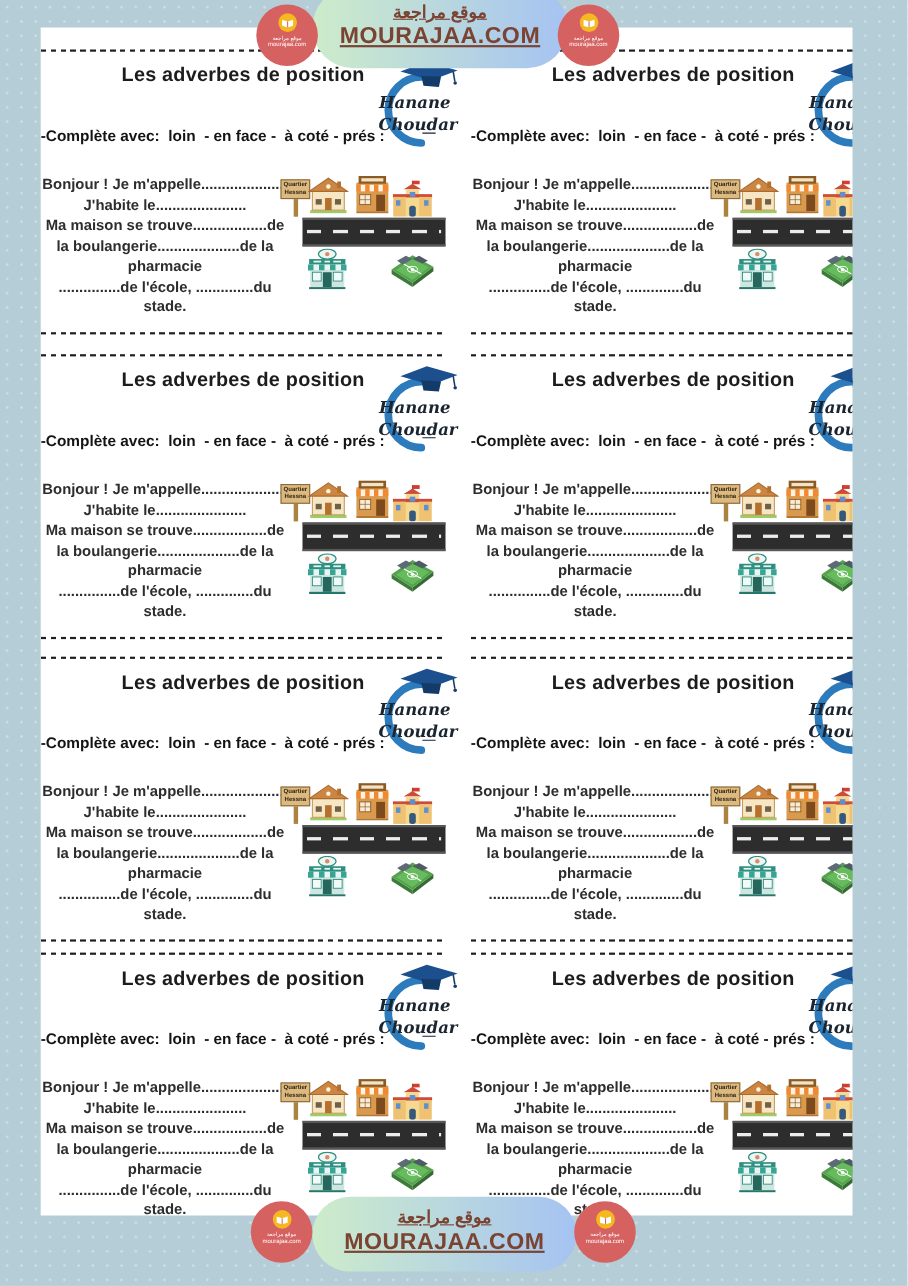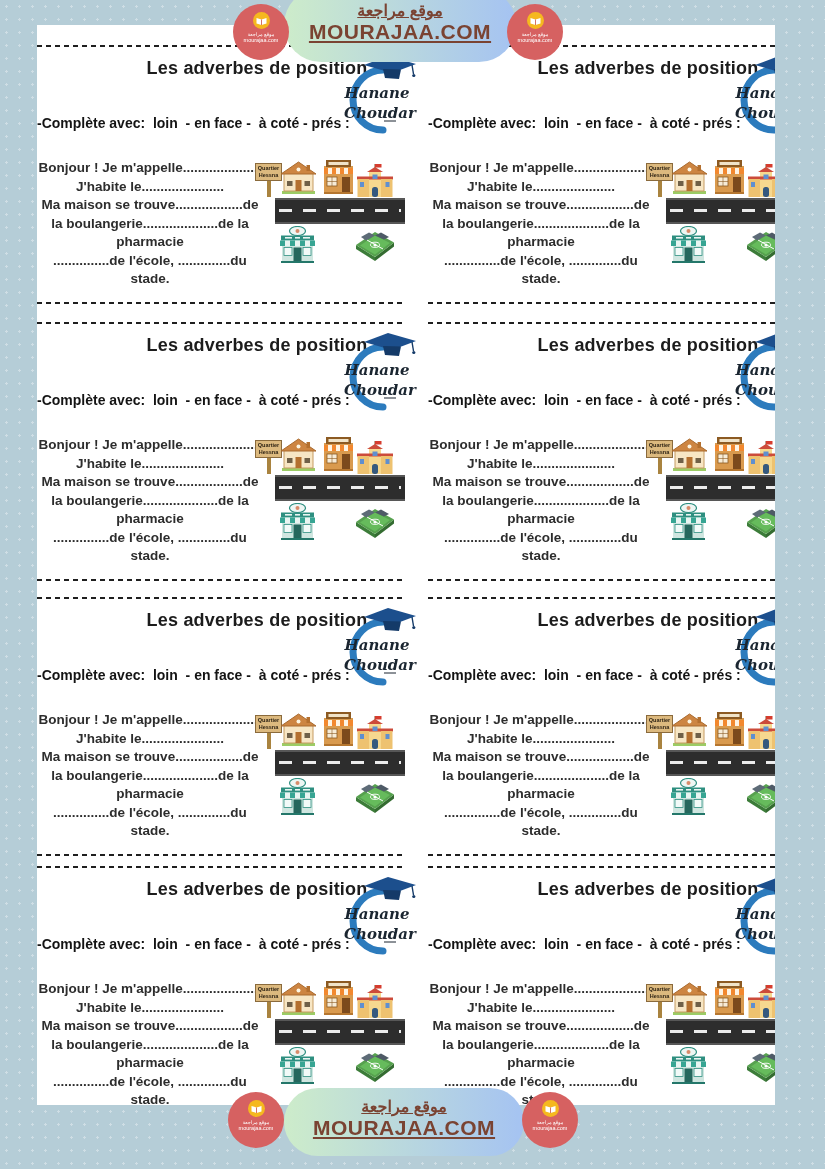--- a/index.html
+++ b/index.html
@@ -24,21 +24,20 @@
     position:absolute; left:0; width:100%; height:2px;
     background:repeating-linear-gradient(90deg,#1f1f1f 0 5px, transparent 5px 9px);
   }
   .dash-top { top:0; }
   .dash-bottom { top:257px; }
 
   .cell-title {
     position:absolute; top:13px; left:0; width:100%;
     text-align:center; font-size:18px; font-weight:bold; color:#1c1c1c;
     letter-spacing:.2px;
-    margin-left:36px;
   }
 
   .logo { position:absolute; top:5px; right:-16px; width:86px; height:90px; }
   .logo svg { width:100%; height:100%; display:block; }
 
   .instruction {
     position:absolute; top:70px; left:0; width:364px;
     font-size:14px; font-weight:bold; color:#141414; white-space:pre;
   }
 

